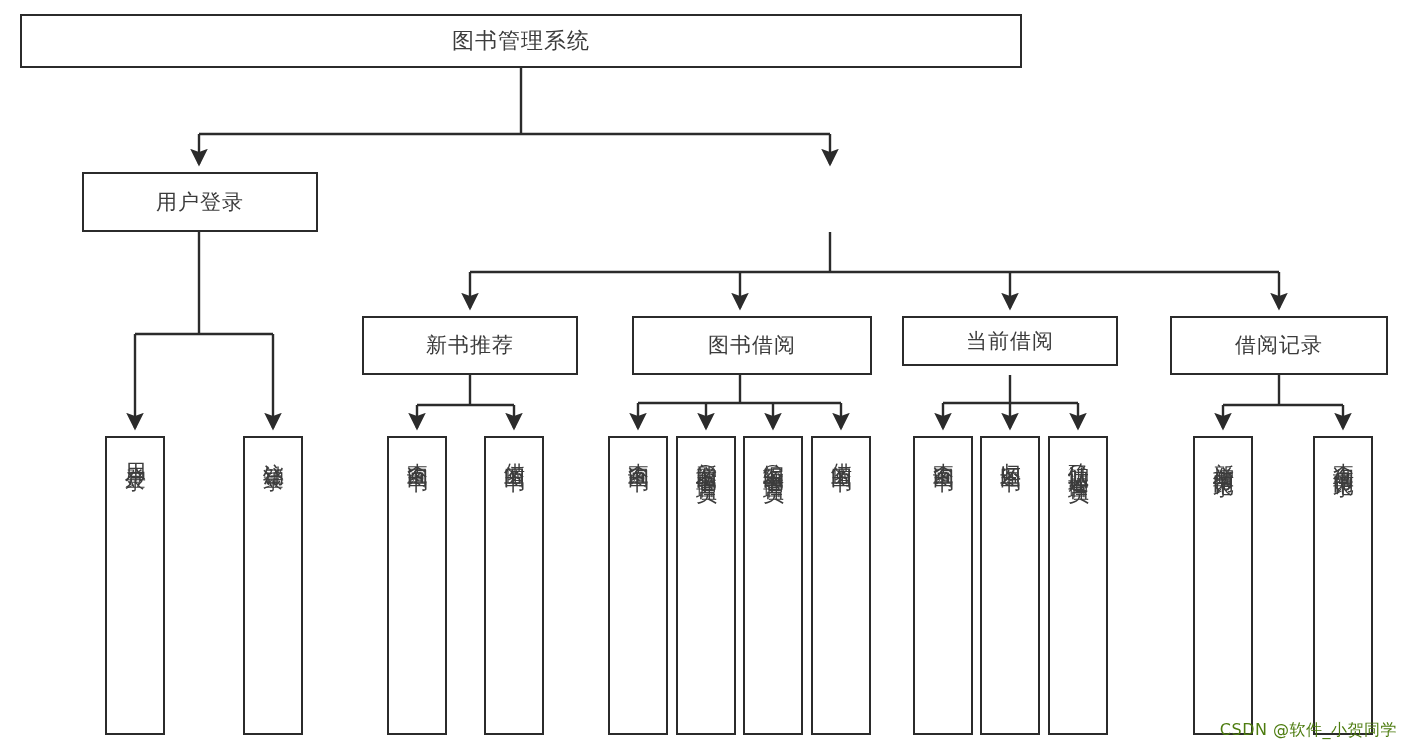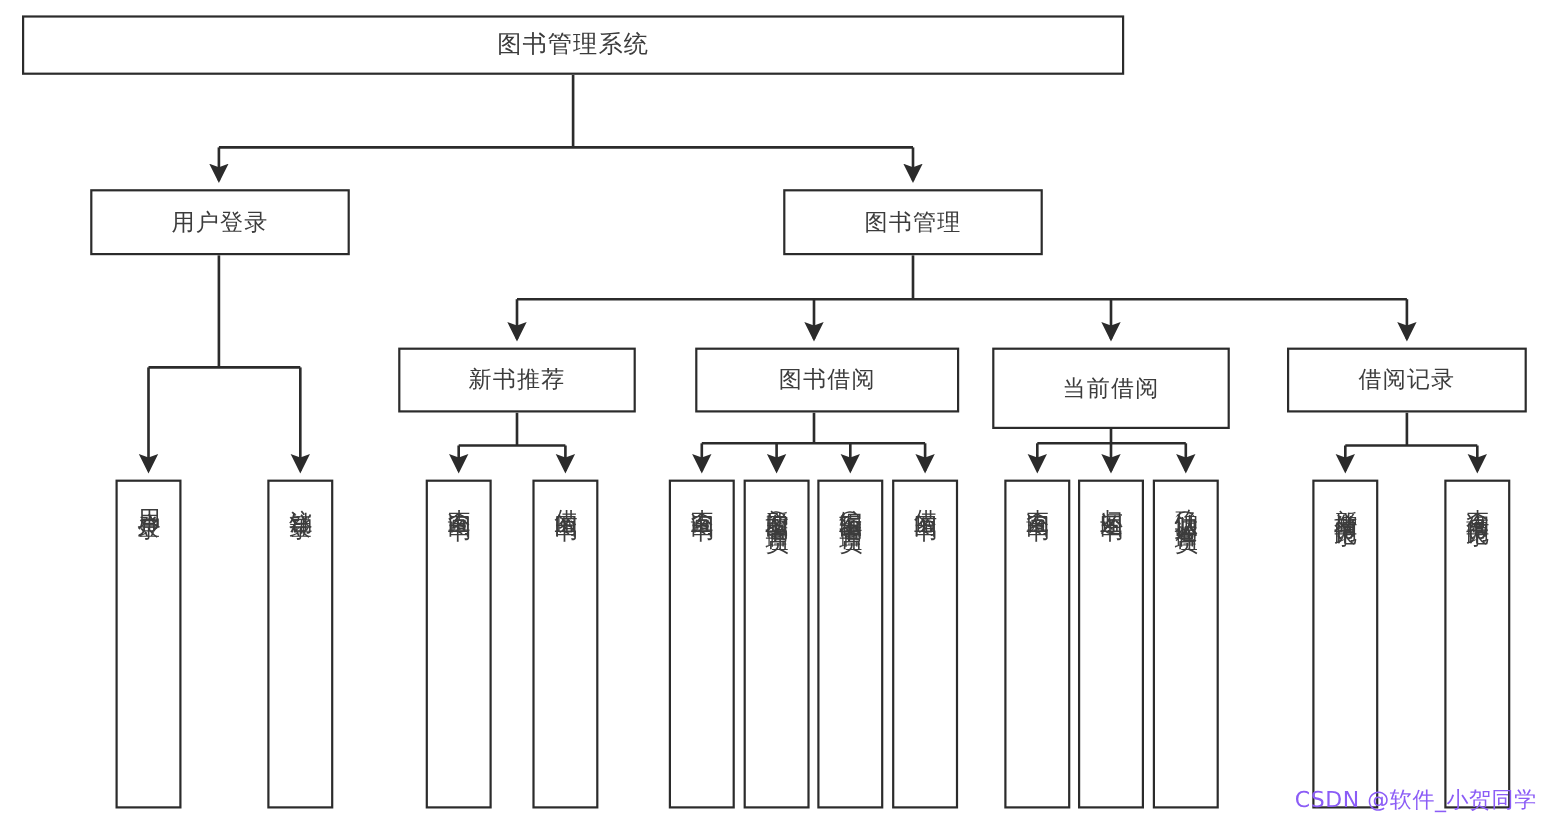--- a/index.html
+++ b/index.html
@@ -59,22 +59,22 @@
     writing-mode: vertical-rl;
     text-orientation: upright;
     font-size: 21px;
     letter-spacing: 3px;
     line-height: 1;
   }
   #watermark {
     position: absolute;
     right: 8px;
     bottom: 6px;
-    font-size: 20px;
-    color: #8b5cf6;
+    font-size: 16px;
+    color: #4d7c0f;
     letter-spacing: 0.5px;
     white-space: pre;
   }
 </style>
 </head>
 <body>
 
 <div id="canvas">
 
   <svg id="edges" viewBox="0 0 1405 747" width="1405" height="747">
@@ -128,33 +128,30 @@
   </svg>
 
   <div class="node root h" style="left:20px; top:14px; width:1002px; height:54px;">
     <span class="lbl">图书管理系统</span>
   </div>
 
   <div class="node h" style="left:82px; top:172px; width:236px; height:60px;">
     <span class="lbl">用户登录</span>
   </div>
 
-  <div class="node h" style="left:712px; top:172px; width:236px; height:60px;">
-    <span class="lbl">图书管理</span>
-  </div>
 
   <div class="node h" style="left:362px; top:316px; width:216px; height:59px;justify-content:center;">
     <span class="lbl">新书推荐</span>
   </div>
 
   <div class="node h" style="left:632px; top:316px; width:240px; height:59px;">
     <span class="lbl">图书借阅</span>
   </div>
 
-  <div class="node h" style="left:902px; top:316px; width:216px; height:74px;justify-content:center;">
+  <div class="node h" style="left:902px; top:316px; width:216px; height:50px;justify-content:center;">
     <span class="lbl">当前借阅</span>
   </div>
 
   <div class="node h" style="left:1170px; top:316px; width:218px; height:59px;">
     <span class="lbl">借阅记录</span>
   </div>
 
   <div class="node v" style="left:105px; top:436px; width:60px; height:299px;">
     <span class="lbl">用户登录</span>
   </div>

